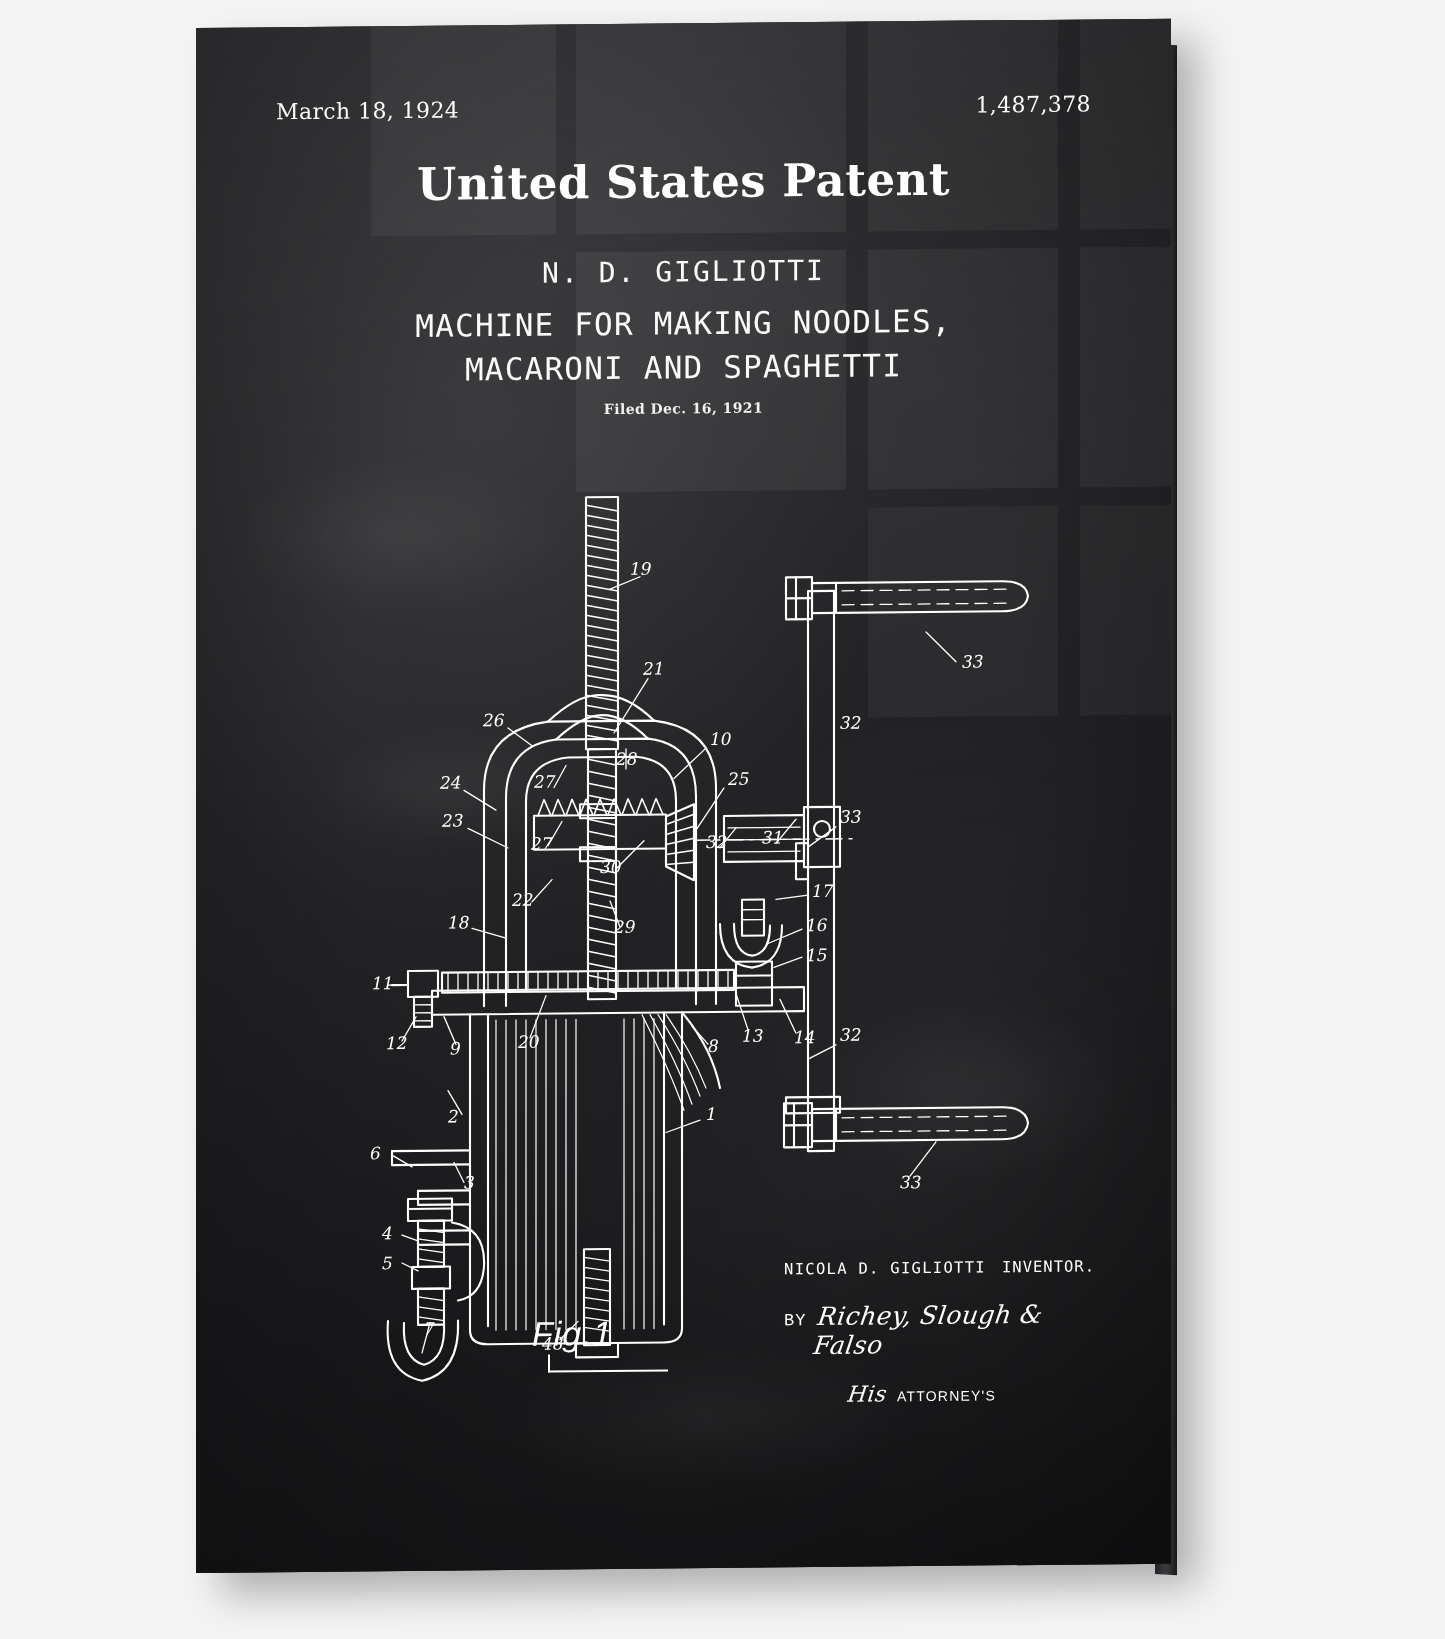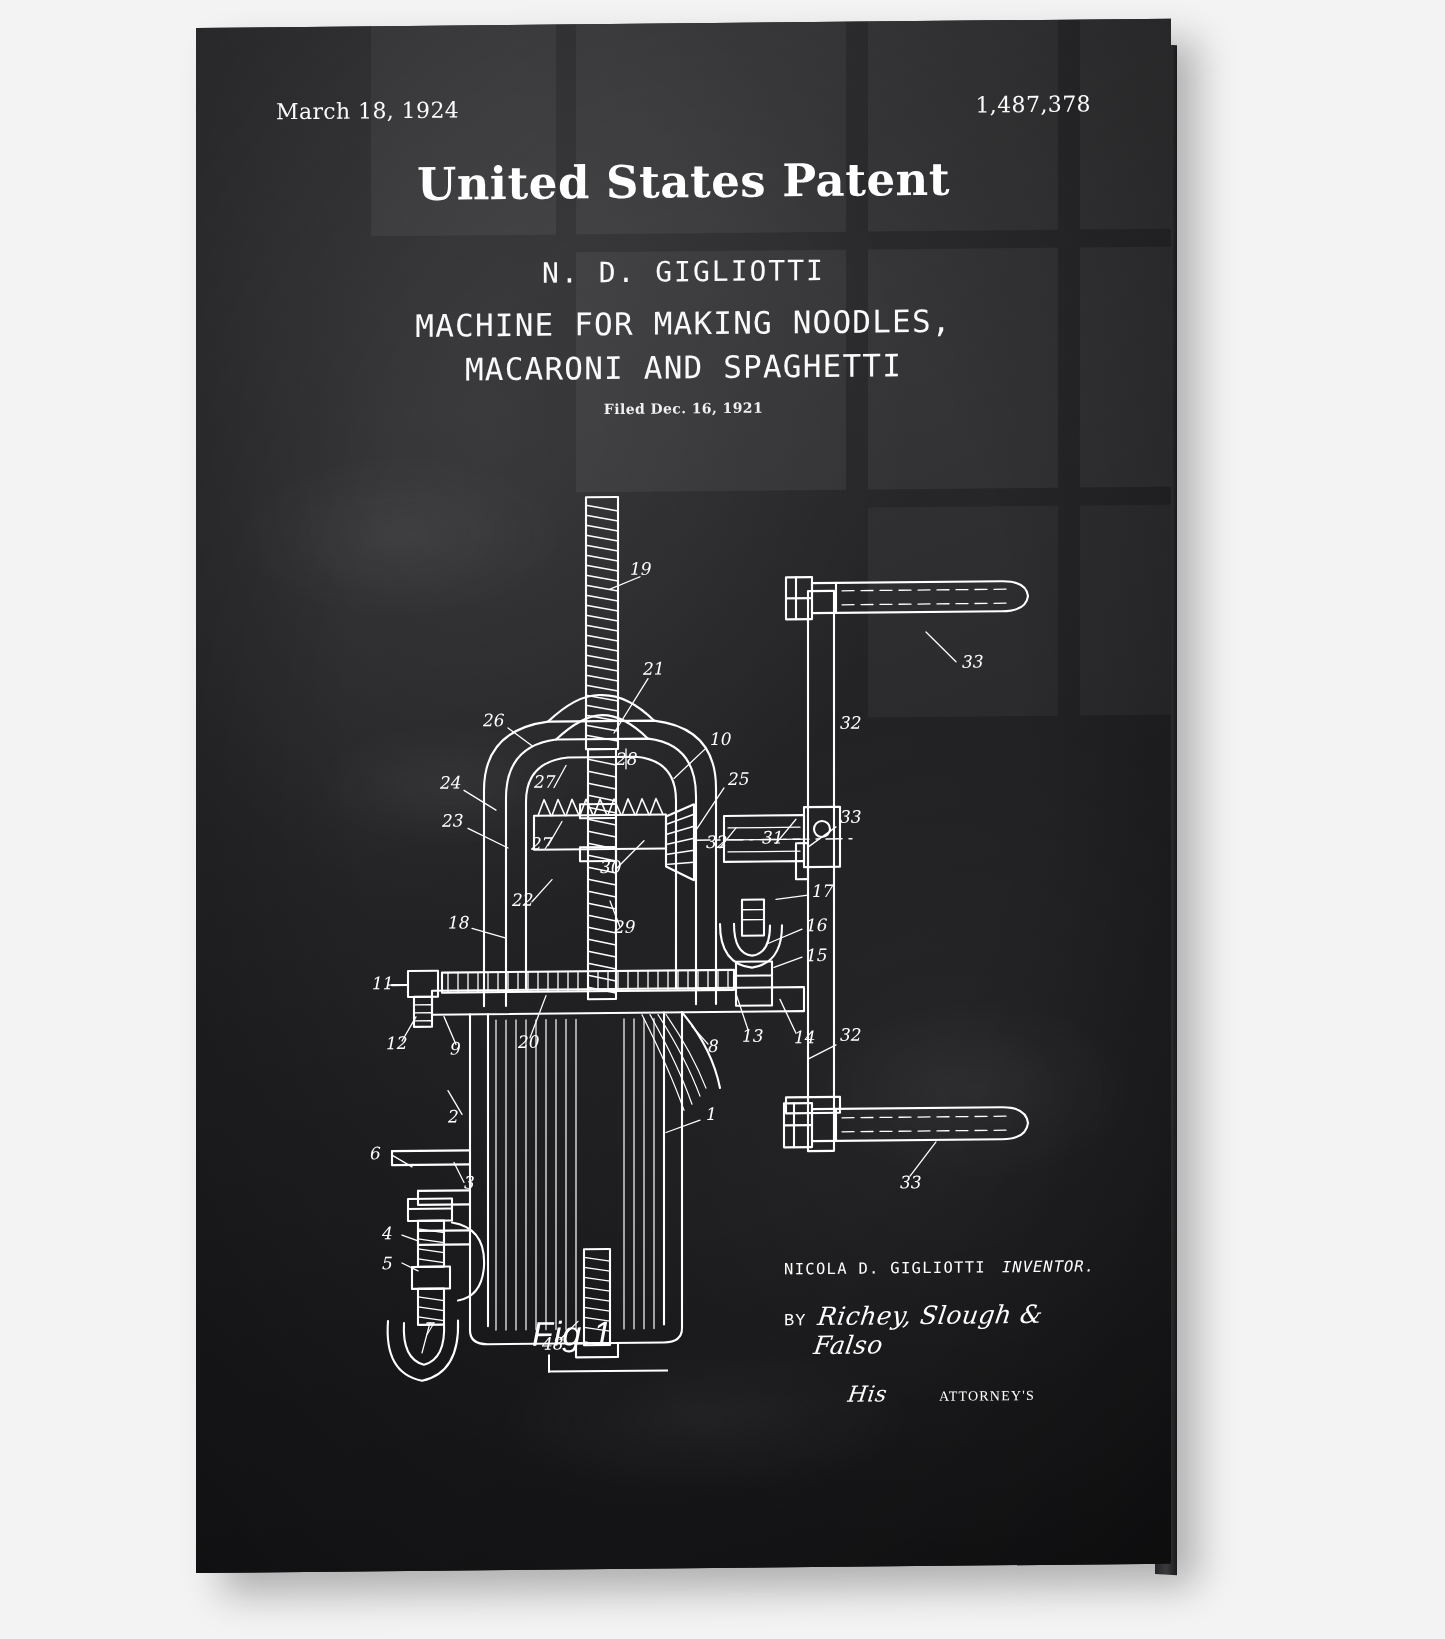--- a/index.html
+++ b/index.html
@@ -203,21 +203,20 @@
   }
   .sig-name {
     font-family: "DejaVu Sans Mono", monospace;
     font-size: 15.5px;
     letter-spacing: 1.3px;
     display: flex;
     gap: 16px;
     align-items: baseline;
   }
   .sig-name .inv {
-    font-style: italic;
     letter-spacing: 1px;
   }
   .sig-by {
     margin-top: 24px;
     display: flex;
     align-items: baseline;
     gap: 10px;
   }
   .sig-by .by {
     font-family: Liberation Mono, monospace;
@@ -232,24 +231,23 @@
     transform: skewX(-8deg);
   }
   .sig-att {
     margin-top: 22px;
     margin-left: 64px;
     display: flex;
     align-items: baseline;
     gap: 10px;
   }
   .sig-att .att {
-    font-family: Liberation Serif, serif;
+    font-family: Liberation Sans, sans-serif;
     font-size: 14px;
     letter-spacing: 1.2px;
-    margin-left: 42px;
   }
 </style>
 </head>
 <body>
 
 <div id="stage">
 
   <div class="panel-shadow"></div>
   <div class="panel-side"></div>
   <div class="panel-bottom"></div>

